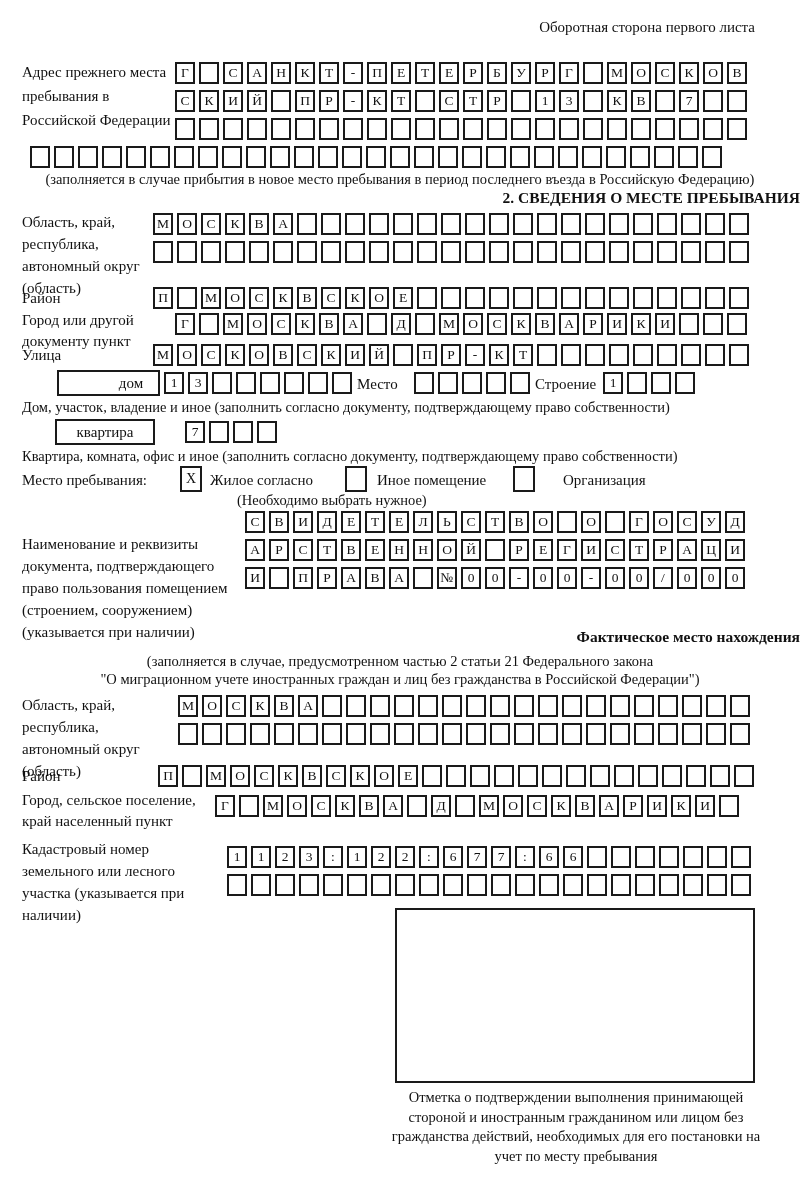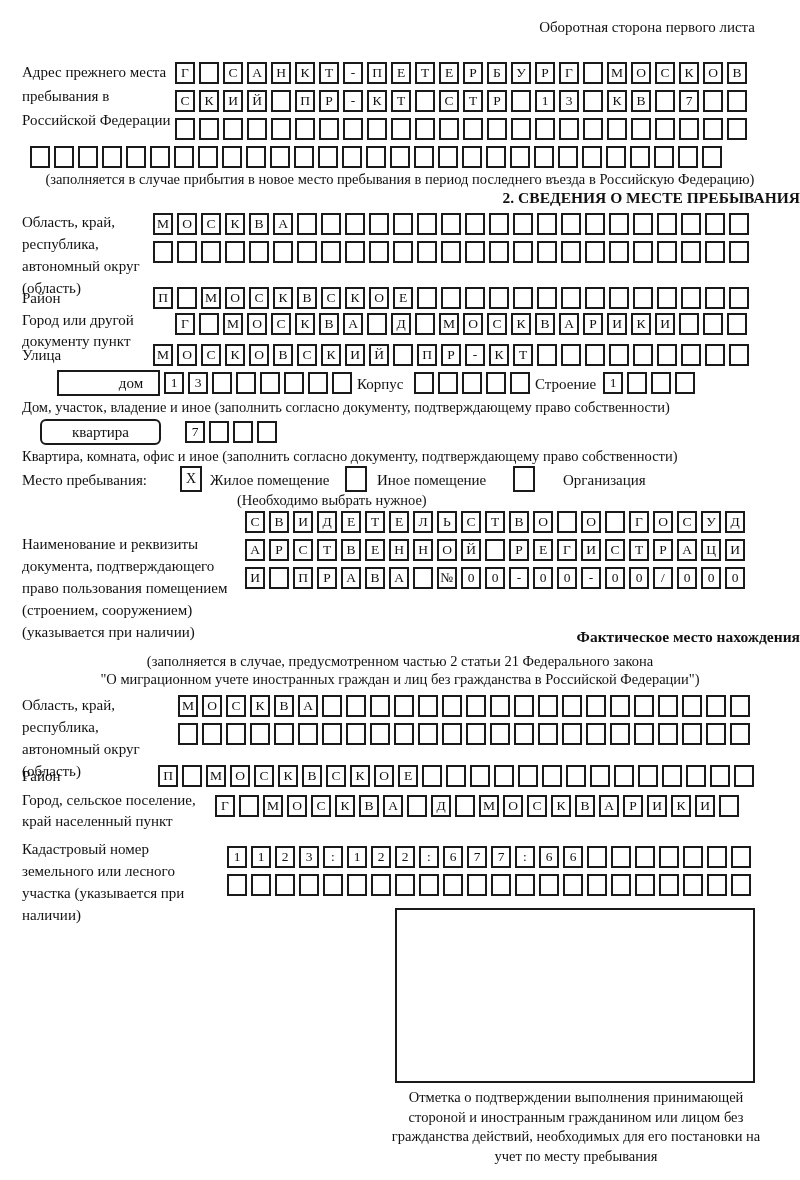--- a/index.html
+++ b/index.html
@@ -285,49 +285,49 @@
 <div class="cells" style="left:164px;top:372px;">
     <span class="cell">1</span>
     <span class="cell">3</span>
     <span class="cell"></span>
     <span class="cell"></span>
     <span class="cell"></span>
     <span class="cell"></span>
     <span class="cell"></span>
     <span class="cell"></span>
   </div>
-<div class="abs lbl" style="left:357px;top:373px;">Корпус</div>
+<div class="abs lbl" style="left:357px;top:373px;">Место</div>
 <div class="cells" style="left:414px;top:372px;">
     <span class="cell"></span>
     <span class="cell"></span>
     <span class="cell"></span>
     <span class="cell"></span>
     <span class="cell"></span>
   </div>
 <div class="abs lbl" style="left:535px;top:373px;">Строение</div>
 <div class="cells" style="left:603px;top:372px;">
     <span class="cell">1</span>
     <span class="cell"></span>
     <span class="cell"></span>
     <span class="cell"></span>
   </div>
 <div class="abs note" style="left:22px;top:399px;">Дом, участок, владение и иное (заполнить согласно документу, подтверждающему право собственности)</div>
 
-<div class="abs widebox" style="left:40px;top:419px;width:121px;height:26px;border-radius:6px;">квартира</div>
+<div class="abs widebox" style="left:55px;top:419px;width:100px;height:26px;">квартира</div>
 <div class="cells" style="left:185px;top:421px;">
     <span class="cell">7</span>
     <span class="cell"></span>
     <span class="cell"></span>
     <span class="cell"></span>
   </div>
 <div class="abs note" style="left:22px;top:448px;">Квартира, комната, офис и иное (заполнить согласно документу, подтверждающему право собственности)</div>
 
 <div class="abs lbl" style="left:22px;top:469px;">Место пребывания:</div>
 <span class="abs chk" style="left:180px;top:466px;">X</span>
-<div class="abs lbl" style="left:210px;top:469px;">Жилое помещение</div>
+<div class="abs lbl" style="left:210px;top:469px;">Жилое согласно</div>
 <span class="abs chk" style="left:345px;top:466px;"></span>
 <div class="abs lbl" style="left:377px;top:469px;">Иное помещение</div>
 <span class="abs chk" style="left:513px;top:466px;"></span>
 <div class="abs lbl" style="left:563px;top:469px;">Организация</div>
 <div class="abs note" style="left:237px;top:492px;">(Необходимо выбрать нужное)</div>
 
 <div class="abs lbl" style="left:22px;top:533px;width:218px;">Наименование и реквизиты документа, подтверждающего право пользования помещением (строением, сооружением) (указывается при наличии)</div>
 <div class="cells" style="left:245px;top:511px;">
     <span class="cell">С</span>
     <span class="cell">В</span>

